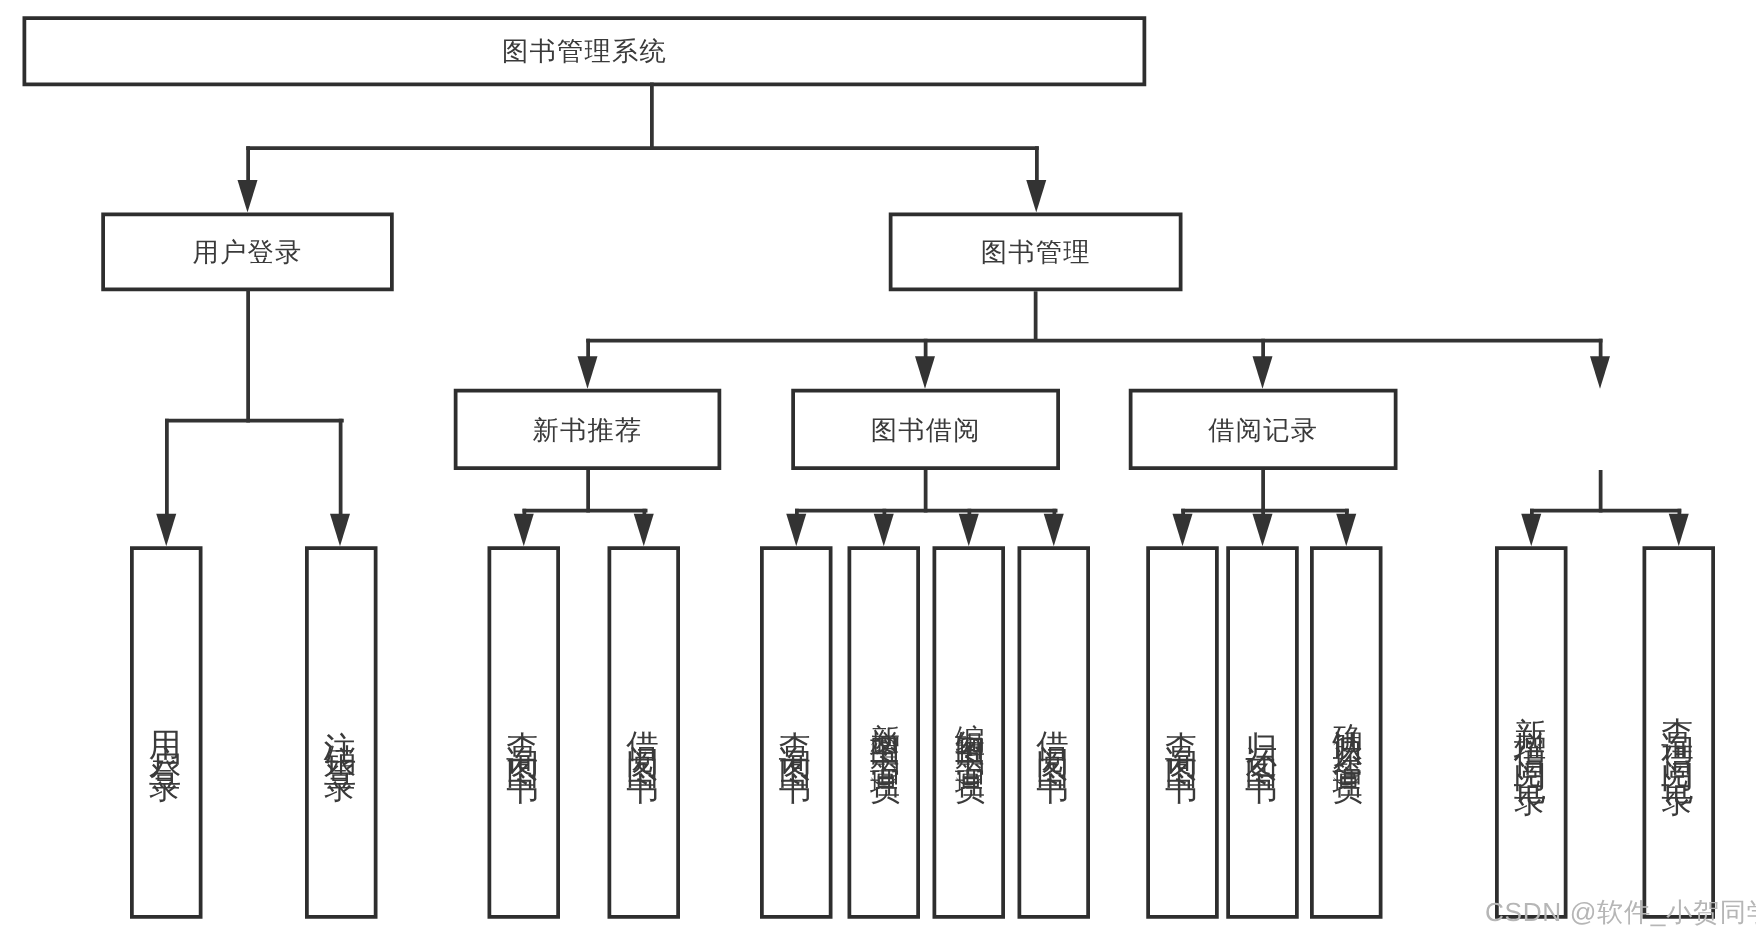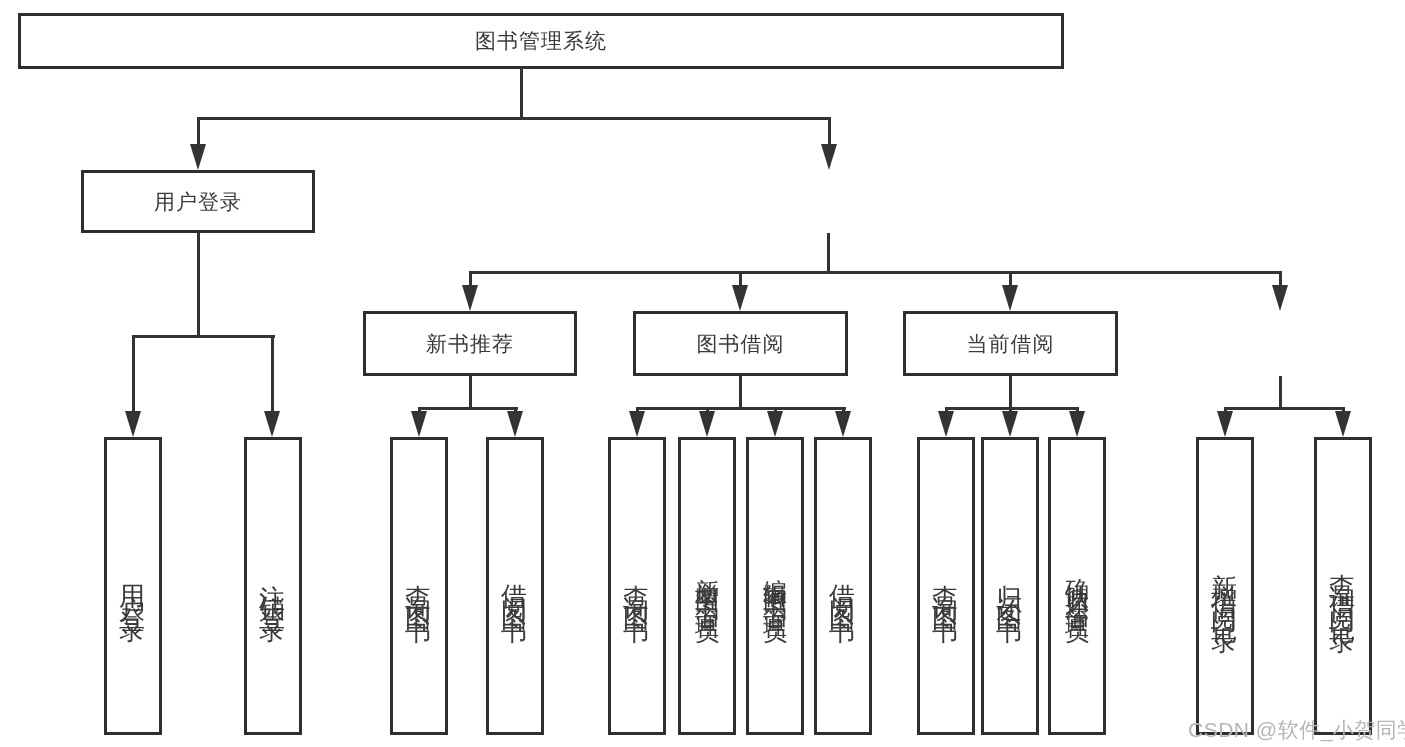--- a/index.html
+++ b/index.html
@@ -26,33 +26,36 @@
   #watermark{
     position:absolute;left:1188px;top:716px;font-size:21px;letter-spacing:.5px;
     color:#b6b6b6;white-space:nowrap;z-index:9;
   }
 </style>
 </head>
 <body>
 
 <div id="stage">
 
-  <div class="box hbox" style="left:18px;top:13px;width:1046px;height:56px">
+  <div class="box hbox" style="left:18px;top:13px;width:899px;height:56px">
     <span>图书管理系统</span>
   </div>
 
   <div class="ln" style="left:520px;top:66px;width:3px;height:53px"></div>
   <div class="ln" style="left:197px;top:117px;width:634px;height:3px"></div>
   <div class="ln" style="left:197px;top:117px;width:3px;height:30px"></div>
   <div class="ar" style="left:190px;top:144px"></div>
   <div class="ln" style="left:828px;top:117px;width:3px;height:30px"></div>
   <div class="ar" style="left:821px;top:144px"></div>
 
   <div class="box hbox" style="left:81px;top:170px;width:234px;height:63px">
     <span>用户登录</span>
+  </div>
+  <div class="box hbox" style="left:711px;top:170px;width:235px;height:63px">
+    <span>图书管理</span>
   </div>
 
   <div class="ln" style="left:197px;top:232px;width:3px;height:106px"></div>
   <div class="ln" style="left:132px;top:335px;width:143px;height:3px"></div>
   <div class="ln" style="left:132px;top:335px;width:3px;height:80px"></div>
   <div class="ar" style="left:125px;top:411px"></div>
   <div class="ln" style="left:271px;top:335px;width:3px;height:80px"></div>
   <div class="ar" style="left:264px;top:411px"></div>
 
   <div class="ln" style="left:827px;top:233px;width:3px;height:40px"></div>
@@ -66,21 +69,21 @@
   <div class="ln" style="left:1279px;top:271px;width:3px;height:17px"></div>
   <div class="ar" style="left:1272px;top:285px"></div>
 
   <div class="box hbox" style="left:633px;top:311px;width:215px;height:65px">
     <span>图书借阅</span>
   </div>
   <div class="box hbox" style="left:363px;top:311px;width:214px;height:65px">
     <span>新书推荐</span>
   </div>
   <div class="box hbox" style="left:903px;top:311px;width:215px;height:65px">
-    <span>当前借阅</span>
+    <span>借阅记录</span>
   </div>
 
   <div class="ln" style="left:469px;top:376px;width:3px;height:34px"></div>
   <div class="ln" style="left:418px;top:407px;width:100px;height:3px"></div>
   <div class="ln" style="left:418px;top:407px;width:3px;height:8px"></div>
   <div class="ar" style="left:411px;top:411px"></div>
   <div class="ln" style="left:514px;top:407px;width:3px;height:8px"></div>
   <div class="ar" style="left:507px;top:411px"></div>
 
   <div class="ln" style="left:739px;top:376px;width:3px;height:34px"></div>

